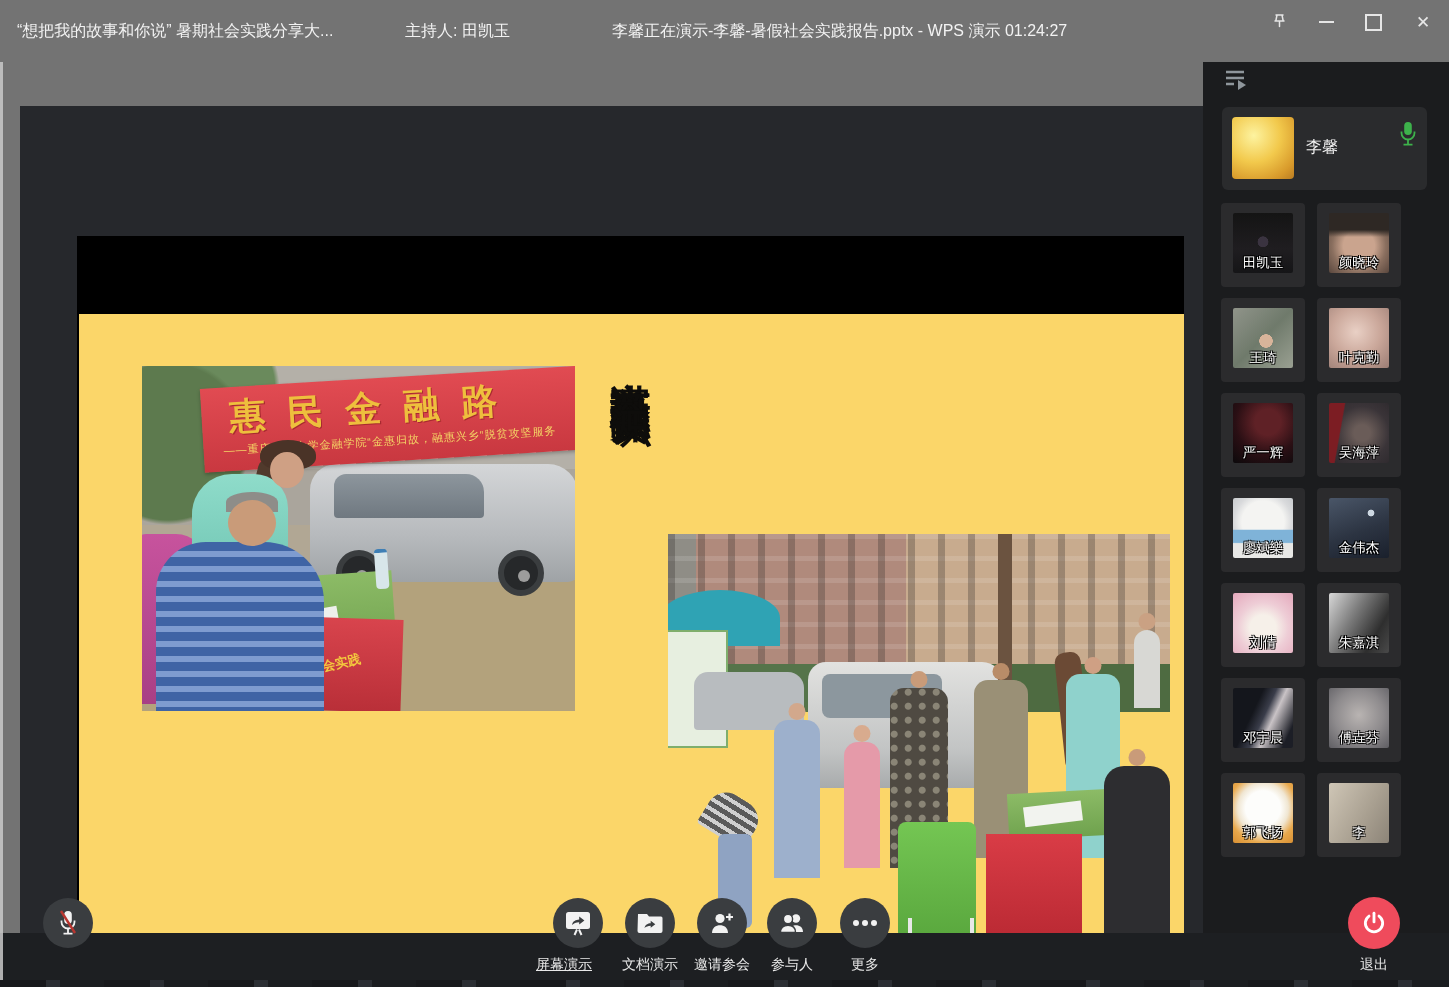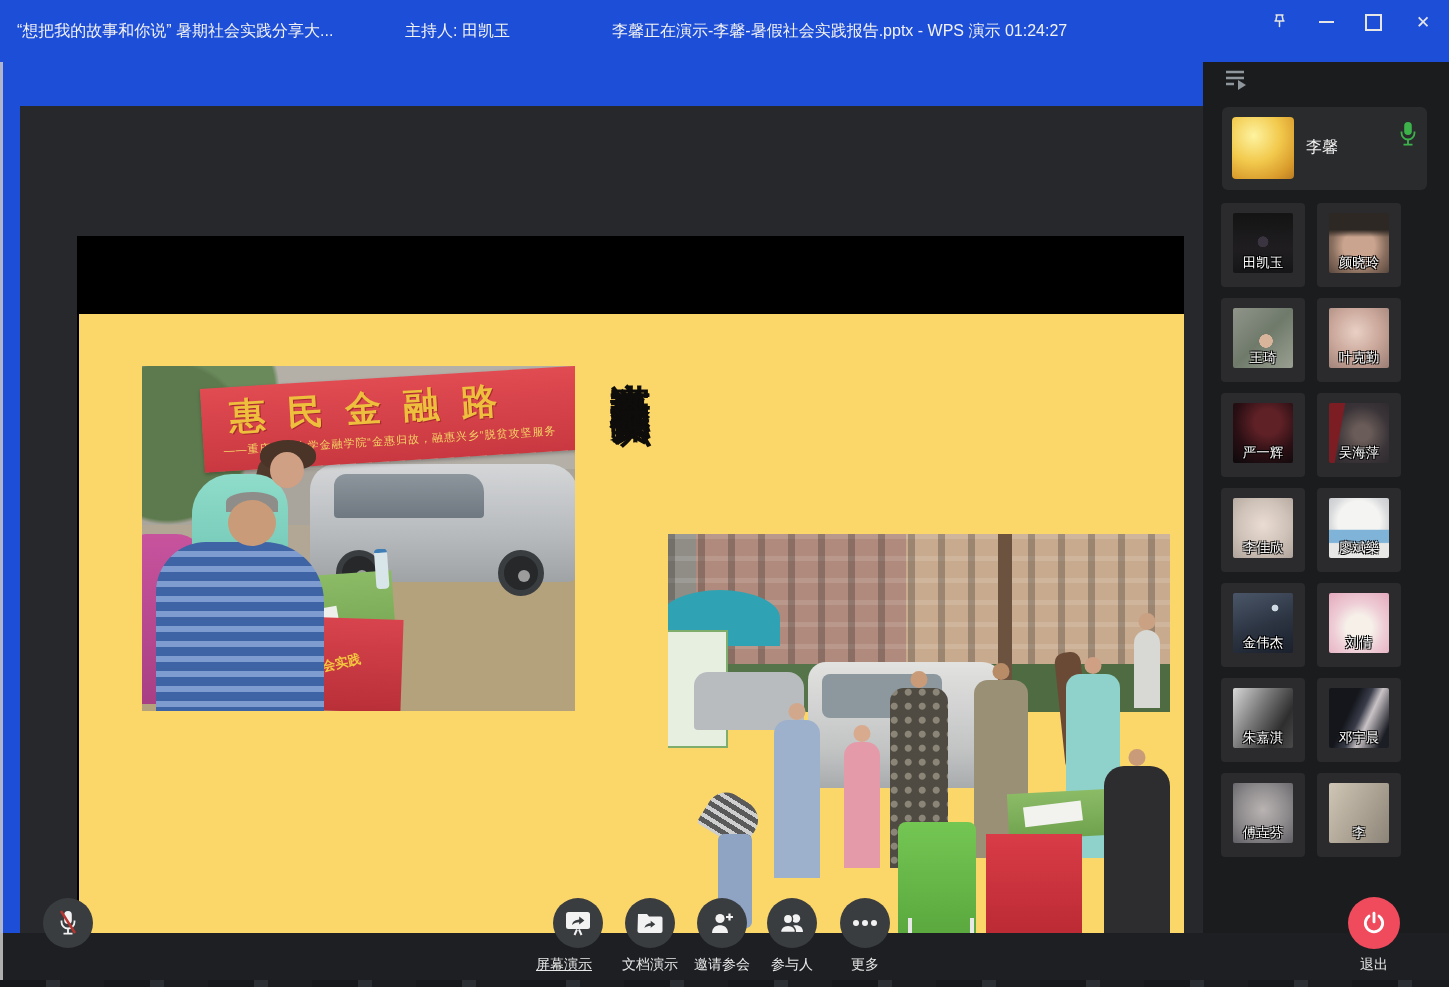--- a/index.html
+++ b/index.html
@@ -1,16 +1,16 @@
 <!DOCTYPE html>
 <html><head>
 <meta charset="utf-8">
 <style>
   html,body{margin:0;padding:0;background:#1b1c1e;}
-  .app{position:relative;width:1449px;height:987px;background:#1d4ed8;overflow:hidden;
+  .app{position:relative;width:1449px;height:987px;background:#737373;overflow:hidden;
        font-family:"Liberation Sans","DejaVu Sans",sans-serif;color:#eaeaea;}
   .abs{position:absolute;}
 
   
   .titlebar{left:0;top:0;width:1449px;height:62px;}
   .t-left{left:17px;top:21px;font-size:16px;color:#f2f2f2;white-space:nowrap;}
   .t-host{left:405px;top:21px;font-size:16px;color:#f2f2f2;white-space:nowrap;}
   .t-center{left:612px;top:21px;font-size:16px;color:#f2f2f2;white-space:nowrap;}
   .winbtn{width:30px;height:30px;top:7px;display:flex;align-items:center;justify-content:center;cursor:pointer;}
   .minline{width:15px;height:2px;background:#e6e6e6;}
@@ -285,24 +285,20 @@
     <div class="tile">
       <div class="av av-6"></div>
       <div class="pname">严一辉</div>
     </div>
 
     <div class="tile">
       <div class="av av-7"></div>
       <div class="pname">吴海萍</div>
     </div>
 
-    <div class="tile">
-      <div class="av av-8"></div>
-      <div class="pname">李佳欣</div>
-    </div>
 
     <div class="tile">
       <div class="av av-9"></div>
       <div class="pname">廖斌樂</div>
     </div>
 
     <div class="tile">
       <div class="av av-10"></div>
       <div class="pname">金伟杰</div>
     </div>
@@ -320,20 +316,24 @@
     <div class="tile">
       <div class="av av-13"></div>
       <div class="pname">邓宇晨</div>
     </div>
 
     <div class="tile">
       <div class="av av-14"></div>
       <div class="pname">傅垚芬</div>
     </div>
 
+    <div class="tile">
+      <div class="av av-15"></div>
+      <div class="pname">郭飞扬</div>
+    </div>
 
     <div class="tile">
       <div class="av av-16"></div>
       <div class="pname">李</div>
     </div>
   </div>
 
   <div class="abs botbar"></div>
   <div class="abs botsliver"></div>
   <div class="abs leftsliver"></div>

